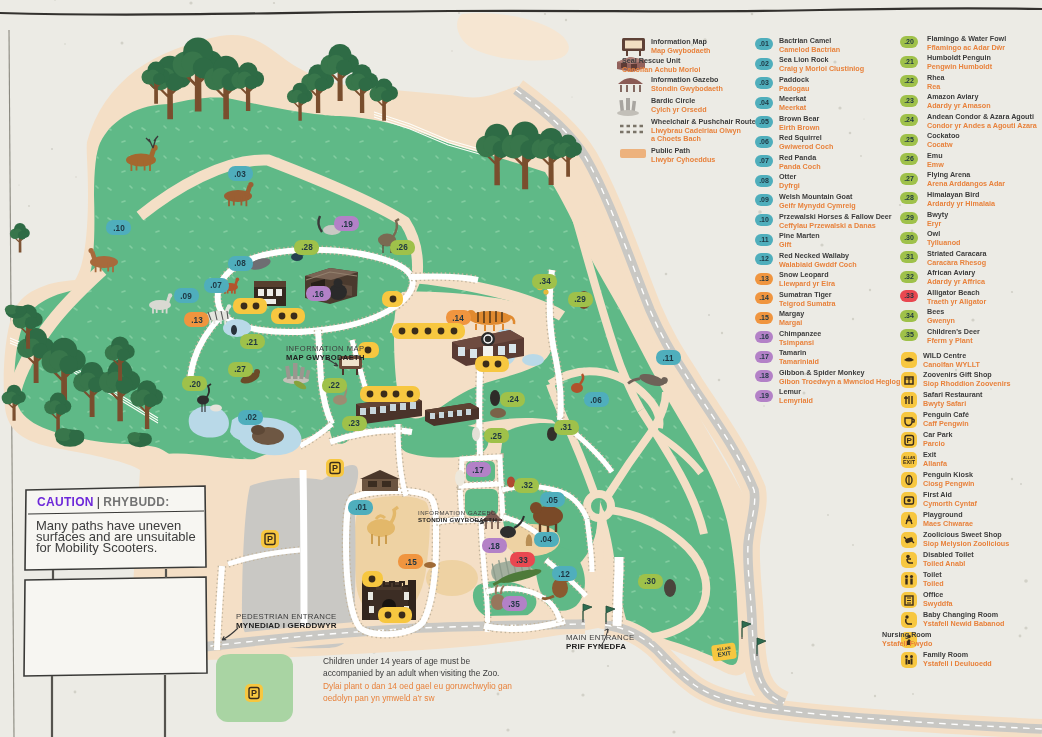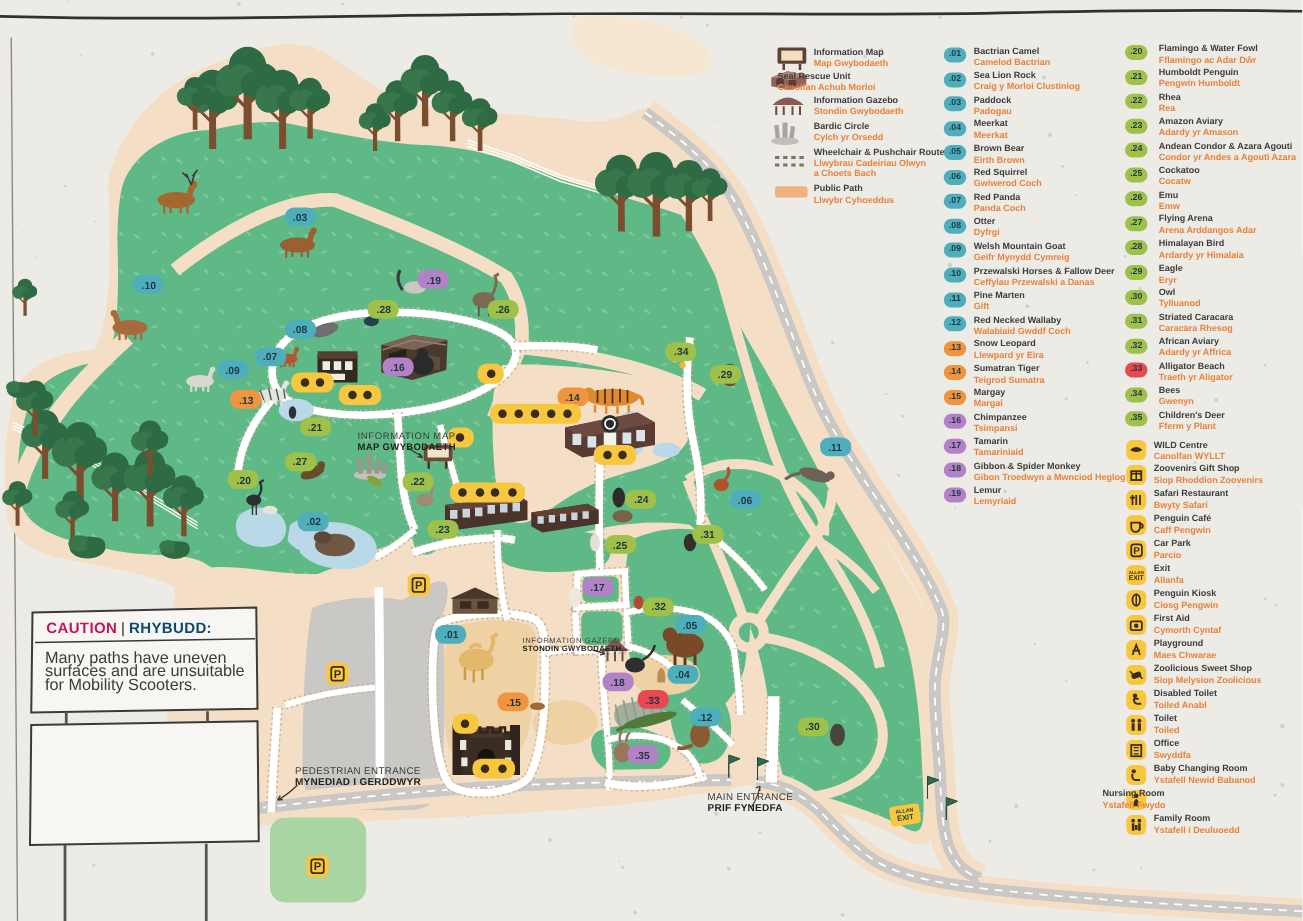--- a/index.html
+++ b/index.html
@@ -2,23 +2,23 @@
 <html><head><meta charset="utf-8"><style>
 *{margin:0;padding:0;box-sizing:border-box}
 html,body{width:1042px;height:737px;overflow:hidden}
 #page{position:relative;width:1042px;height:737px;background:#ECEBE5;font-family:"Liberation Sans",sans-serif}
 .li{position:absolute;line-height:8px}
 .li .t{font-size:7.2px;font-weight:bold;color:#3C3C3C;white-space:nowrap}
 .li .w{font-size:7.2px;font-weight:bold;color:#E8823C;white-space:nowrap;margin-top:1px}
 .nb{position:absolute;width:18px;height:12px;border-radius:6px;font-size:7px;font-weight:bold;color:#1E3642;text-align:center;line-height:12px}
 .ib{position:absolute}
 #caut1{position:absolute;left:37px;top:495px;font-size:12px;font-weight:bold;letter-spacing:0.3px}
-.cb{color:#be185d}
+.cb{color:#6d28d9}
 .cd{color:#262626;margin:0 3px;font-weight:normal}
-.co{color:#0c4a6e}
+.co{color:#737373}
 .signtext{position:absolute;font-size:13px;line-height:10.8px}
 .entr{position:absolute;white-space:nowrap}
 .entr .e1{font-size:7.8px;letter-spacing:0.3px;color:#3C3C3C}
 .entr .e2{font-size:8px;font-weight:bold;letter-spacing:0.2px;color:#1E1E1E}
 .maplab{position:absolute;white-space:nowrap}
 .maplab .m1{font-size:7.6px;letter-spacing:0.5px;color:#3C3C3C}
 .maplab .m2{font-size:7.6px;font-weight:bold;letter-spacing:0.3px;color:#1E1E1E}
 .maplab.sm .m1,.maplab.sm .m2{font-size:6.1px}
 .bottxt{position:absolute;font-size:8.4px;line-height:11.5px}
 </style></head>
@@ -1081,21 +1081,21 @@
       <div class="t">Flying Arena</div>
       <div class="w">Arena Arddangos Adar</div>
     </div>
     <span class="nb" style="left:900px;top:192px;background:#9FC14A">.28</span>
     <div class="li" style="left:927px;top:190.9px">
       <div class="t">Himalayan Bird</div>
       <div class="w">Ardardy yr Himalaia</div>
     </div>
     <span class="nb" style="left:900px;top:212px;background:#9FC14A">.29</span>
     <div class="li" style="left:927px;top:210.5px">
-      <div class="t">Eagle</div>
+      <div class="t">Bwyty</div>
       <div class="w">Eryr</div>
     </div>
     <span class="nb" style="left:900px;top:232px;background:#9FC14A">.30</span>
     <div class="li" style="left:927px;top:230.0px">
       <div class="t">Owl</div>
       <div class="w">Tylluanod</div>
     </div>
     <span class="nb" style="left:900px;top:251px;background:#9FC14A">.31</span>
     <div class="li" style="left:927px;top:249.6px">
       <div class="t">Striated Caracara</div>
@@ -1274,12 +1274,14 @@
       <div class="e2">PRIF FYNEDFA</div>
     </div>
     <div class="maplab" style="left:286px;top:344px">
       <div class="m1">INFORMATION MAP</div>
       <div class="m2">MAP GWYBODAETH</div>
     </div>
     <div class="maplab sm" style="left:418px;top:509px">
       <div class="m1">INFORMATION GAZEBO</div>
       <div class="m2">STONDIN GWYBODAETH</div>
     </div>
+    <div class="bottxt" style="left:323px;top:656px;color:#3C3C3C">Children under 14 years of age must be<br>accompanied by an adult when visiting the Zoo.</div>
+    <div class="bottxt" style="left:323px;top:681px;color:#E8823C">Dylai plant o dan 14 oed gael eu goruwchwylio gan<br>oedolyn pan yn ymweld a'r sw</div>
   </div>
 </body></html>

